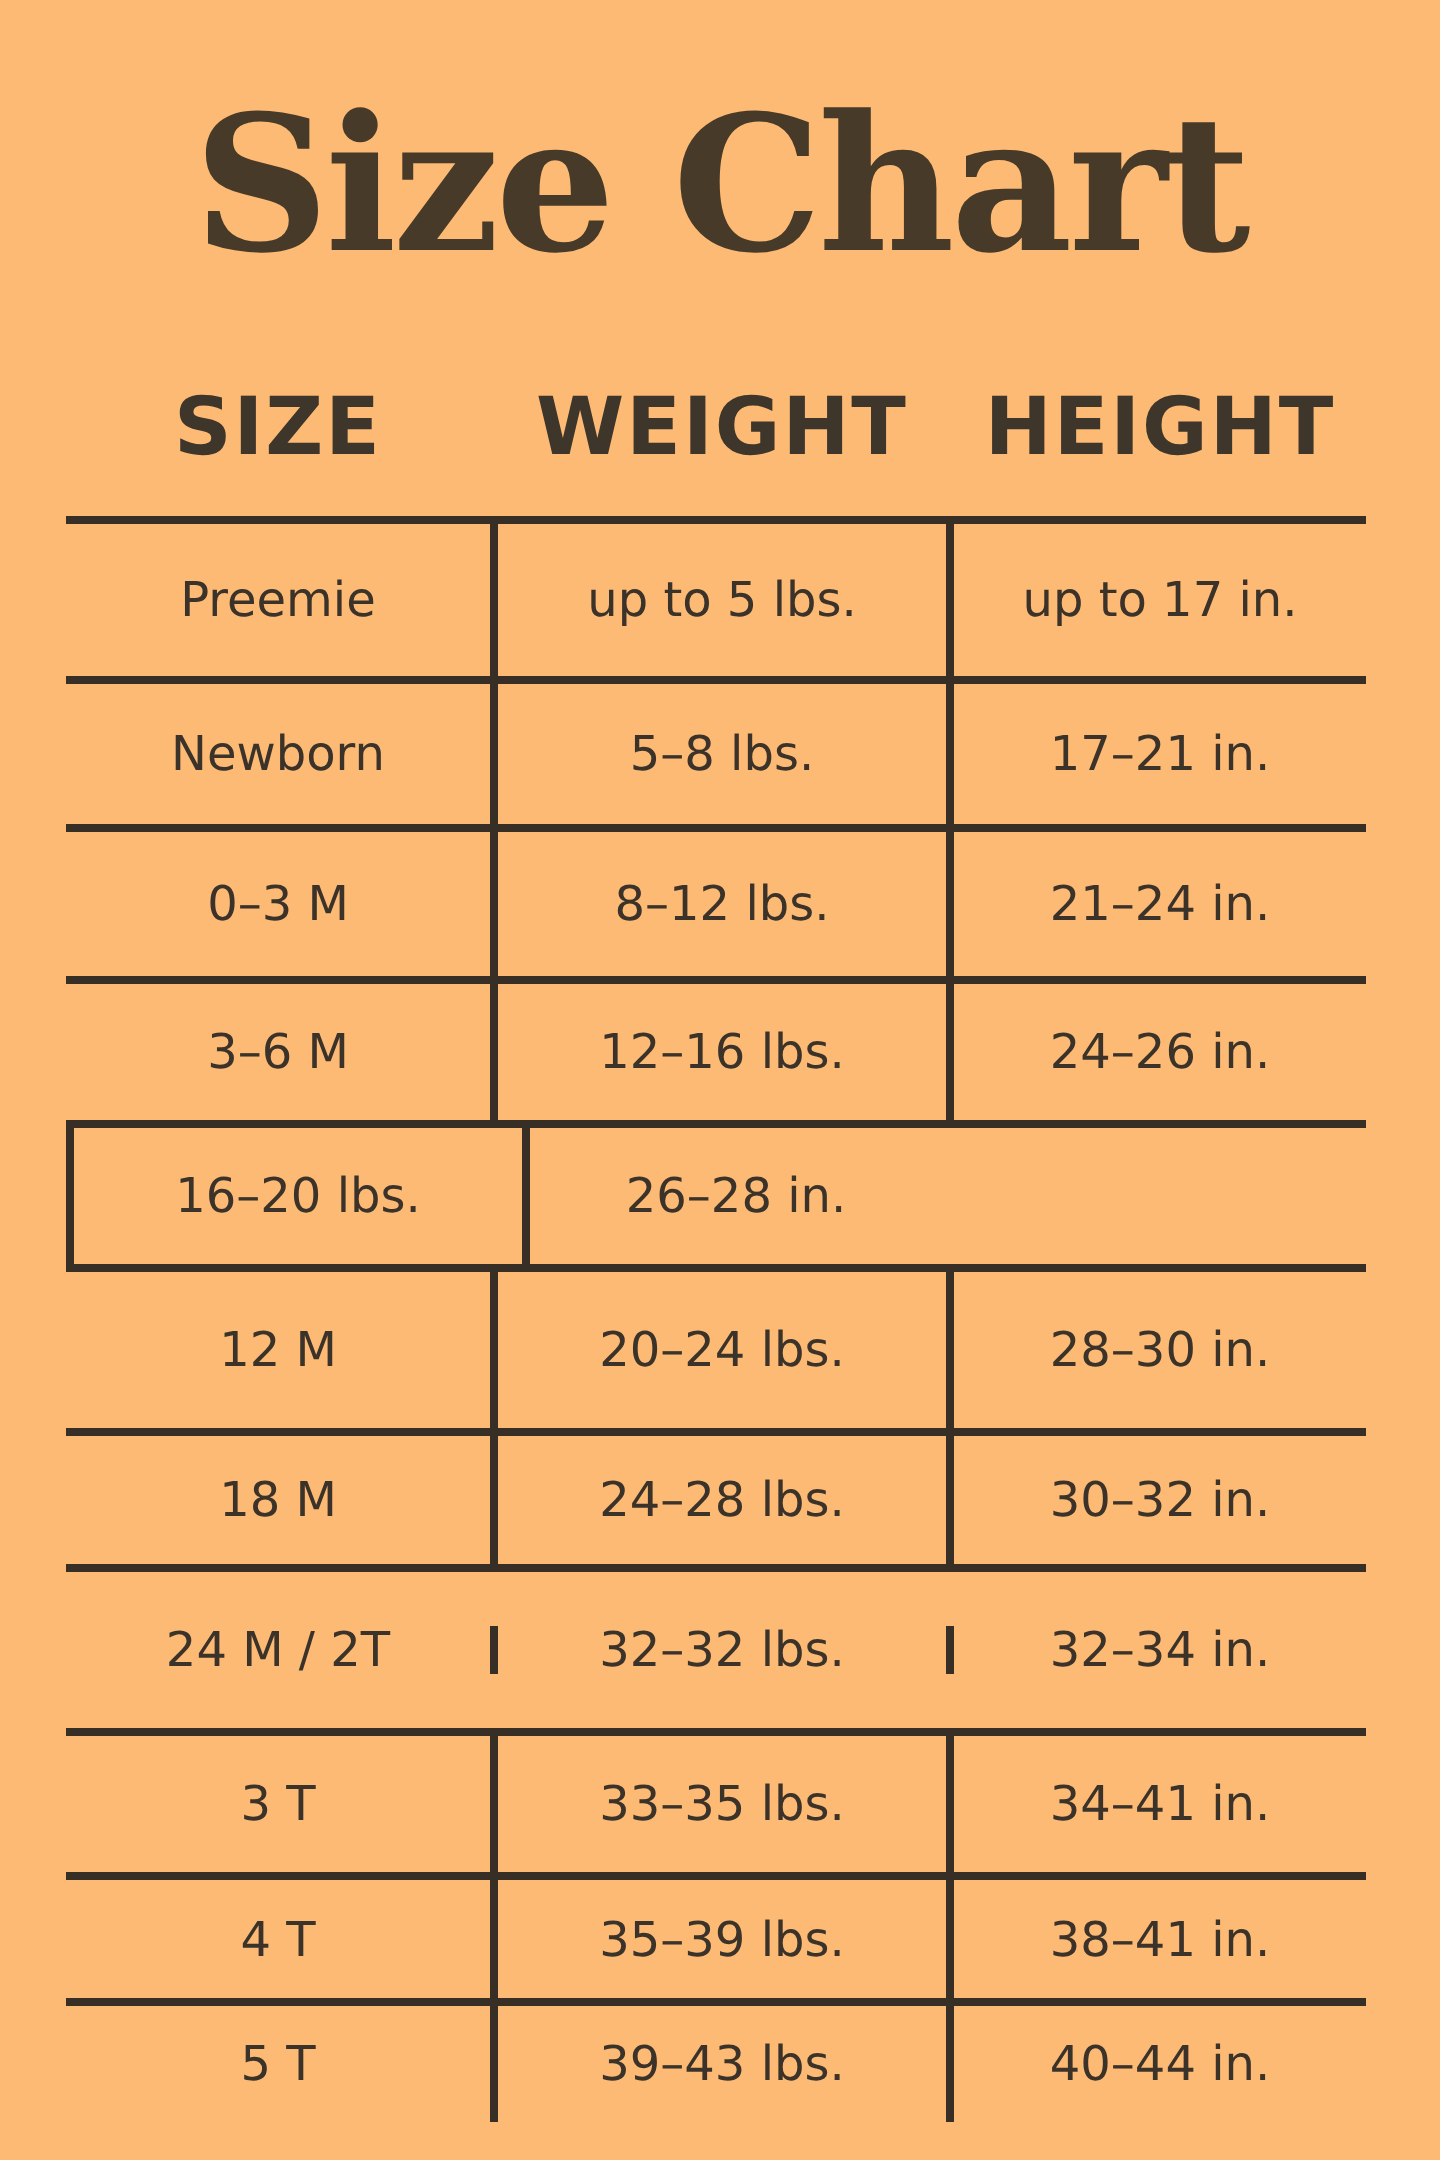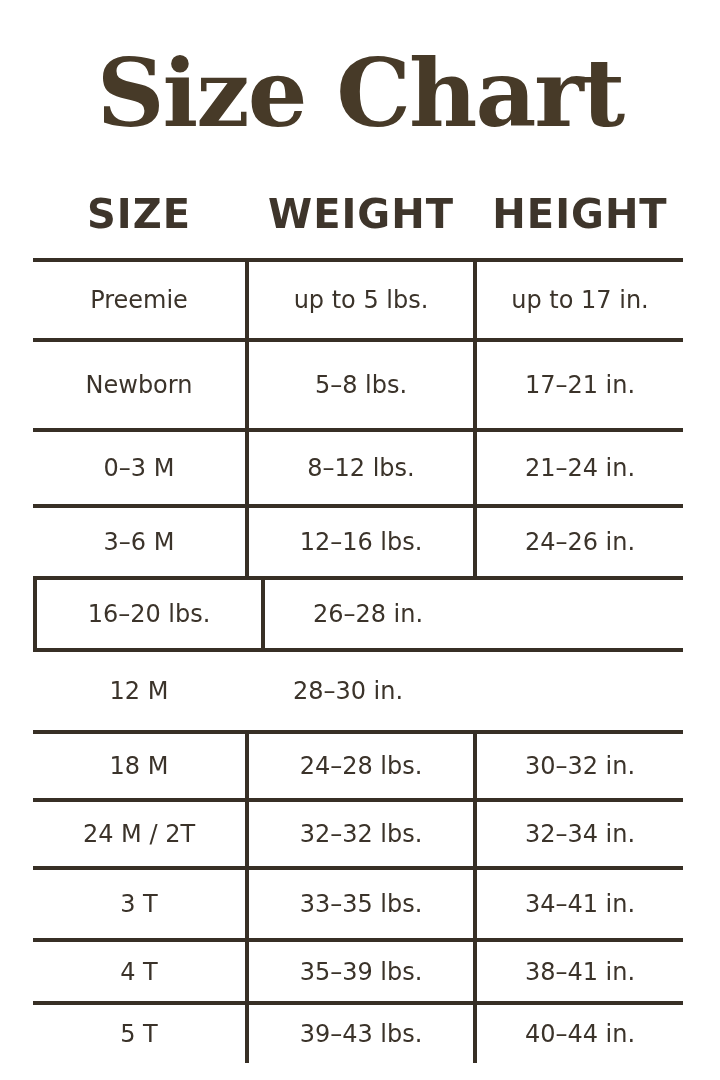--- a/index.html
+++ b/index.html
@@ -6,21 +6,21 @@
   html, body { width: 720px; height: 1080px; }
   body {
     background: #EFE6D9;
     font-family: "DejaVu Sans", sans-serif;
     overflow: hidden;
   }
   .page {
     position: relative;
     width: 720px;
     height: 1080px;
-    background: #ffffff;
+    background: #fdba74;
   }
   .title {
     position: absolute;
     top: 42px;
     left: 0;
     width: 720px;
     text-align: center;
     font-family: "DejaVu Serif", serif;
     font-weight: 700;
     font-size: 94px;
@@ -49,27 +49,27 @@
     position: absolute;
     left: 33px;
     top: 258px;
     width: 650px;
   }
   .row {
     display: flex;
     border-top: 4px solid #372F25;
   }
   .row:nth-child(1)  { height: 80px; }
-  .row:nth-child(2)  { height: 90px; }
+  .row:nth-child(2)  { height: 74px; }
   .row:nth-child(3)  { height: 76px; }
   .row:nth-child(4)  { height: 72px; }
   .row:nth-child(5)  { height: 72px; }
   .row:nth-child(6)  { height: 82px; }
   .row:nth-child(7)  { height: 68px; }
-  .row:nth-child(8)  { height: 68px; }
+  .row:nth-child(8)  { height: 82px; align-items: center; }
   .row:nth-child(9)  { height: 72px; }
   .row:nth-child(10) { height: 63px; }
   .row:nth-child(11) { height: 62px; }
   .cell {
     display: flex;
     align-items: center;
     justify-content: center;
     font-size: 24px;
     font-weight: 500;
     color: #3B332A;
@@ -112,20 +112,21 @@
       <div class="cell c1">3–6 M</div>
       <div class="cell c2">12–16 lbs.</div>
       <div class="cell c3">24–26 in.</div>
     </div>
     <div class="row">
       <div class="cell c2">16–20 lbs.</div>
       <div class="cell c3">26–28 in.</div>
     </div>
     <div class="row">
       <div class="cell c1">12 M</div>
+      <div class="cell c2">20–24 lbs.</div>
       <div class="cell c3">28–30 in.</div>
     </div>
     <div class="row">
       <div class="cell c1">18 M</div>
       <div class="cell c2">24–28 lbs.</div>
       <div class="cell c3">30–32 in.</div>
     </div>
     <div class="row">
       <div class="cell c1">24 M / 2T</div>
       <div class="cell c2">32–32 lbs.</div>

